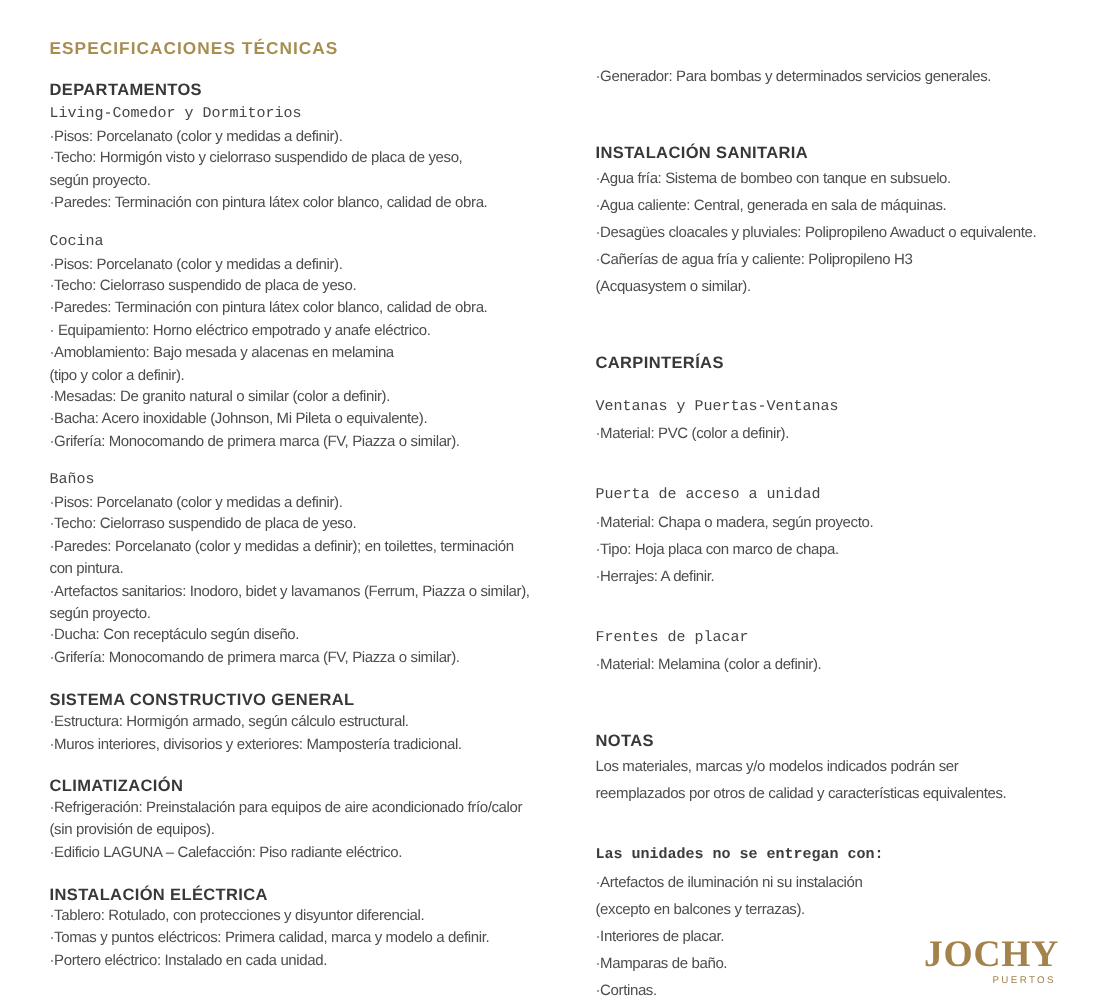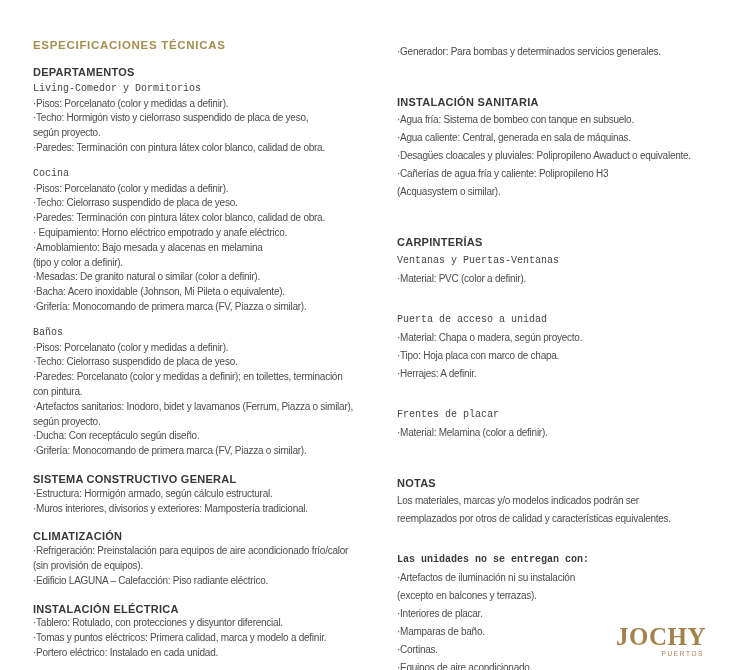--- a/index.html
+++ b/index.html
@@ -11,21 +11,21 @@
     overflow: hidden;
   }
   .page {
     position: relative;
     box-sizing: border-box;
     width: 735px; height: 670px;
     padding: 26px 10px 0 33px;
     display: flex;
   }
   .col { box-sizing: border-box; }
-  .col-left  { width: 364px; margin-top: 12px; }
+  .col-left  { width: 364px; }
   .col-right { width: 328px; padding-top: 8px; }
 
   .doc-title {
     margin: 0 0 13px 0;
     font-size: 11.5px;
     font-weight: bold;
     letter-spacing: 0.7px;
     color: #a78e50;
     line-height: 14px;
   }
@@ -47,21 +47,21 @@
   .group .sub {
     margin: 11px 0 0 0;
     font-size: 10px;
     font-weight: normal;
     color: #454545;
     line-height: 14.8px;
     font-family: Liberation Mono, monospace;
   }
   .sec > .group:first-of-type .sub { margin-top: 2px; }
   .col-right .group .sub { margin-top: 23px; line-height: 18px; }
-  .col-right .sec > .group:first-of-type .sub { margin-top: 1px; }
+  .col-right .sec > .group:first-of-type .sub { margin-top: 12px; }
   .sub.strong { font-weight: bold; color: #3c3c3c; }
 
   .item {
     margin: 0;
     font-size: 10px;
     letter-spacing: -0.25px;
     line-height: 14.8px;
     white-space: pre-line;
     color: #4d4d4d;
   }

